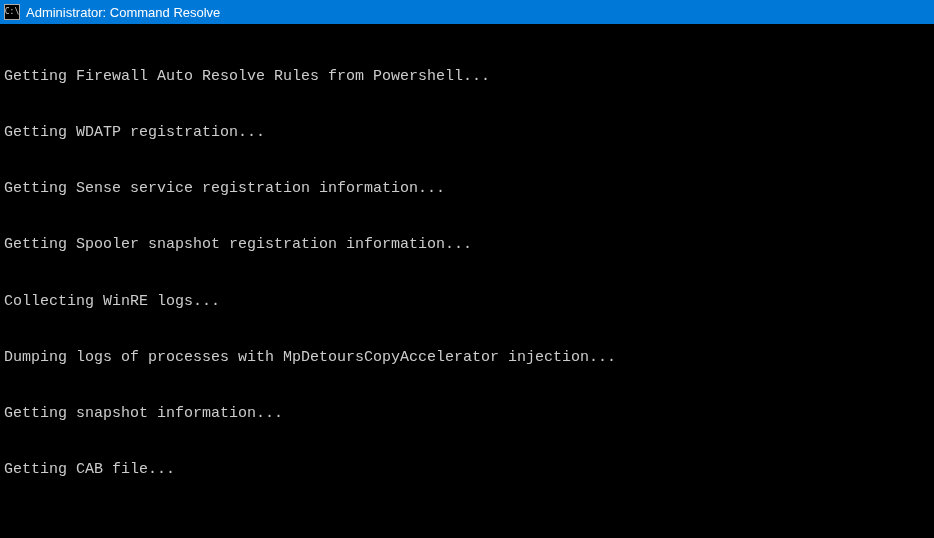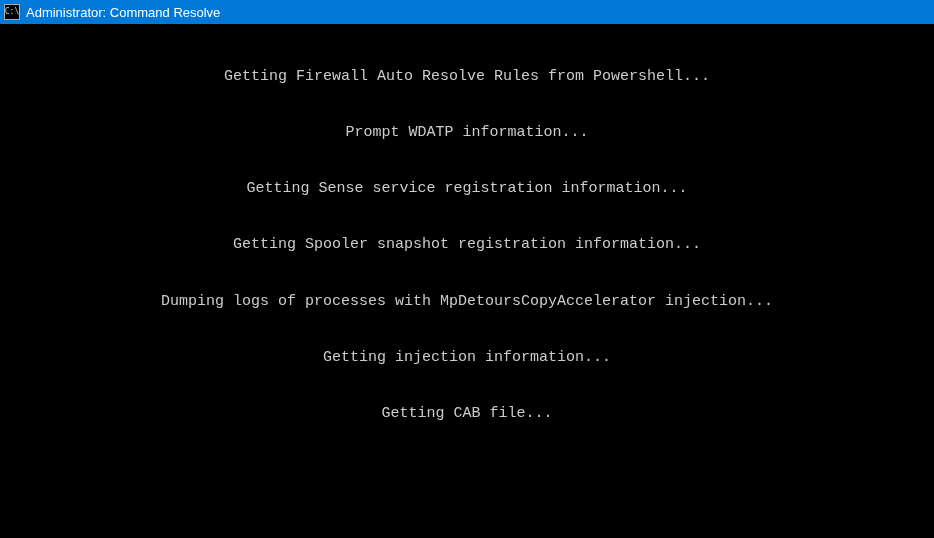--- a/index.html
+++ b/index.html
@@ -44,37 +44,37 @@
       font-size: 15px;
       line-height: 1.25;
       padding: 6px 4px 4px 4px;
       white-space: pre;
       font-family: Consolas, 'Courier New', monospace;
       position: relative;
       height: calc(100% - 24px);
     }
     .output-line {
       white-space: pre;
-      text-align: center;
     }
   </style>
 </head>
 <body>
 
 <div class="titlebar">
   <div class="titlebar-icon">
     <span>C:\</span>
   </div>
   <span>Administrator: Command Resolve</span>
 </div>
 
 <div class="terminal-body">
   <div class="output-line">Getting Firewall Auto Resolve Rules from Powershell...</div>
-  <div class="output-line">Prompt WDATP information...</div>
+  <div class="output-line">Getting WDATP registration...</div>
   <div class="output-line">Getting Sense service registration information...</div>
   <div class="output-line">Getting Spooler snapshot registration information...</div>
+  <div class="output-line">Collecting WinRE logs...</div>
   <div class="output-line">Dumping logs of processes with MpDetoursCopyAccelerator injection...</div>
-  <div class="output-line">Getting injection information...</div>
+  <div class="output-line">Getting snapshot information...</div>
   <div class="output-line">Getting CAB file...</div>
   
   
   
 </div>
 
 </body></html>

